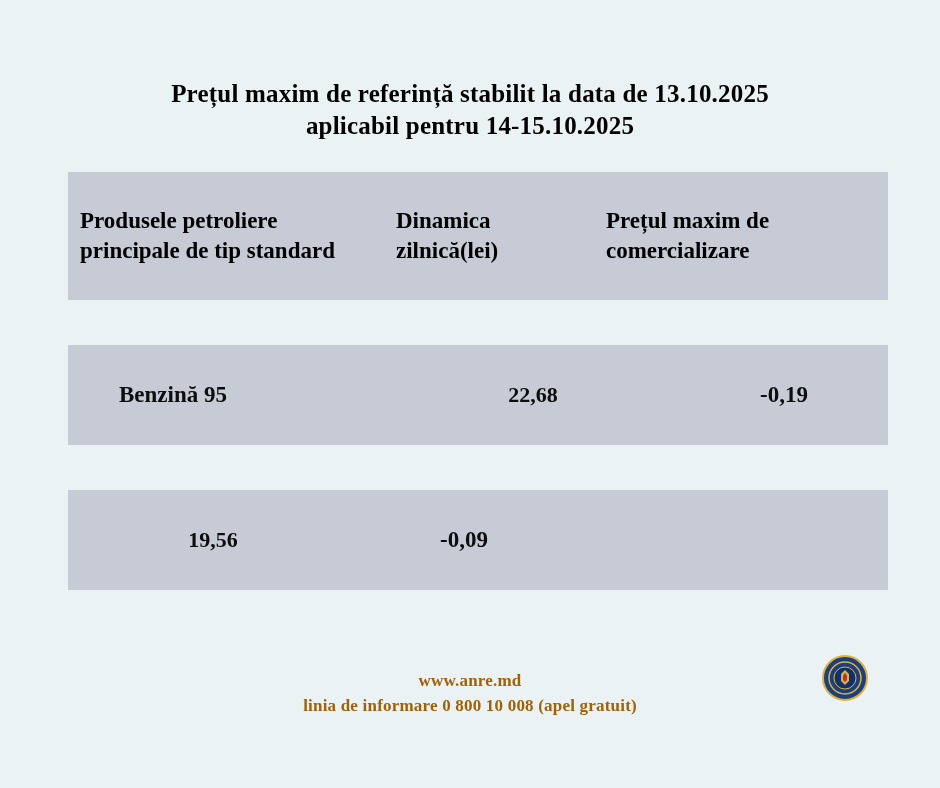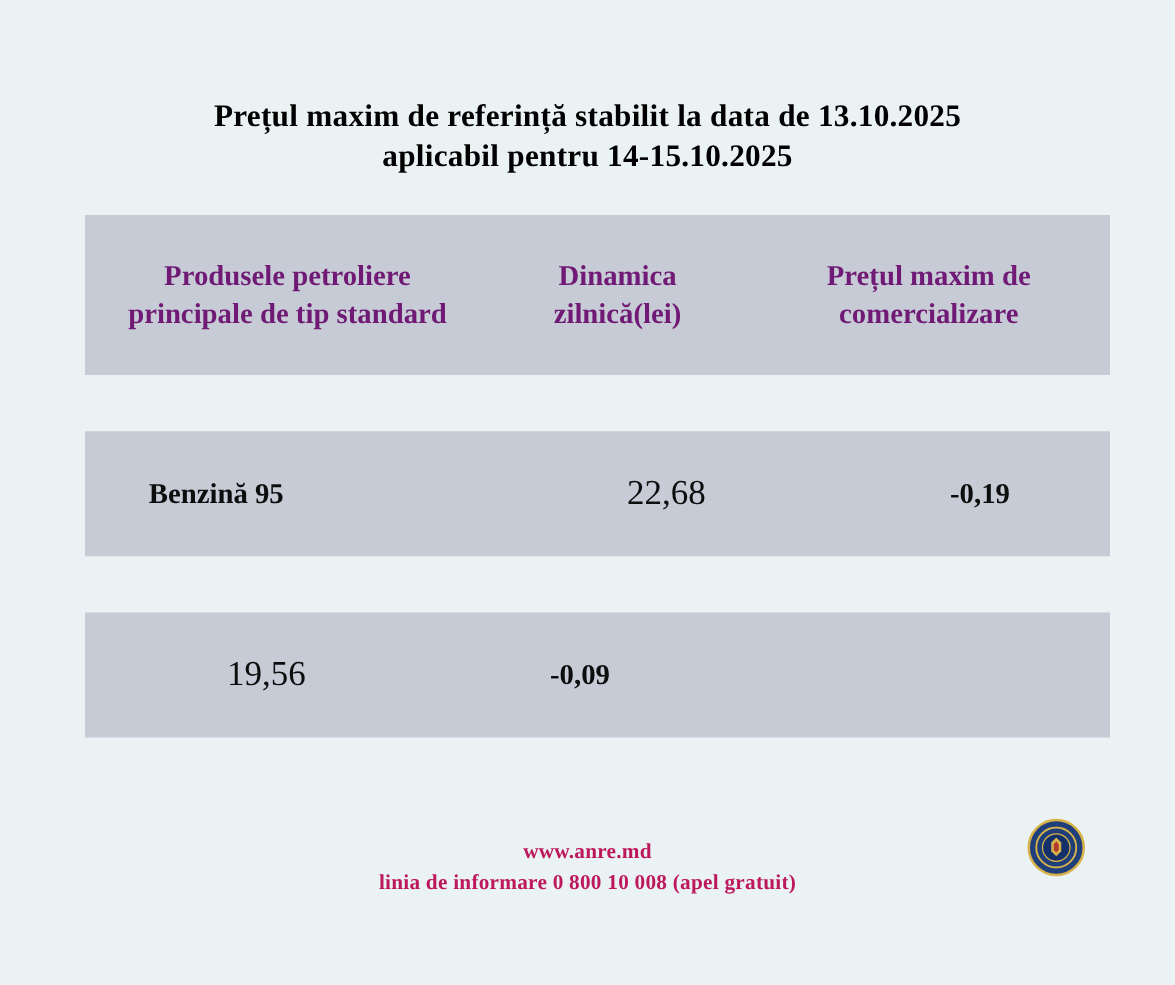--- a/index.html
+++ b/index.html
@@ -66,52 +66,51 @@
     padding: 0 8px;
   }
   .c1 { width: 320px; }
   .c2 { width: 290px; }
   .c3 { width: 210px; }
 
   .header .cell {
     font-size: 23px;
     font-weight: bold;
     line-height: 30px;
-    text-align: center;
-    color: #701a75;
+    color: #000000;
   }
   .header .c1 { padding-left: 12px; }
   .header .c3 { padding-right: 6px; }
 
   .data .c1 {
     font-size: 23px;
     font-weight: bold;
     text-align: left;
     padding-left: 51px;
   }
   .data .c2 {
-    font-size: 28px;
-    font-weight: normal;
+    font-size: 22px;
+    font-weight: bold;
     text-align: center;
   }
   .data .c3 {
     font-size: 23px;
     font-weight: bold;
     text-align: center;
     padding-right: 6px;
   }
   .footer {
     position: absolute;
     top: 668px;
     left: 0;
     width: 940px;
     text-align: center;
   }
   .footer-line {
-    color: #be185d;
+    color: #a16207;
     font-size: 17px;
     font-weight: bold;
     line-height: 25px;
     letter-spacing: 0.2px;
   }
   .logo {
     position: absolute;
     left: 822px;
     top: 655px;
     width: 46px;

